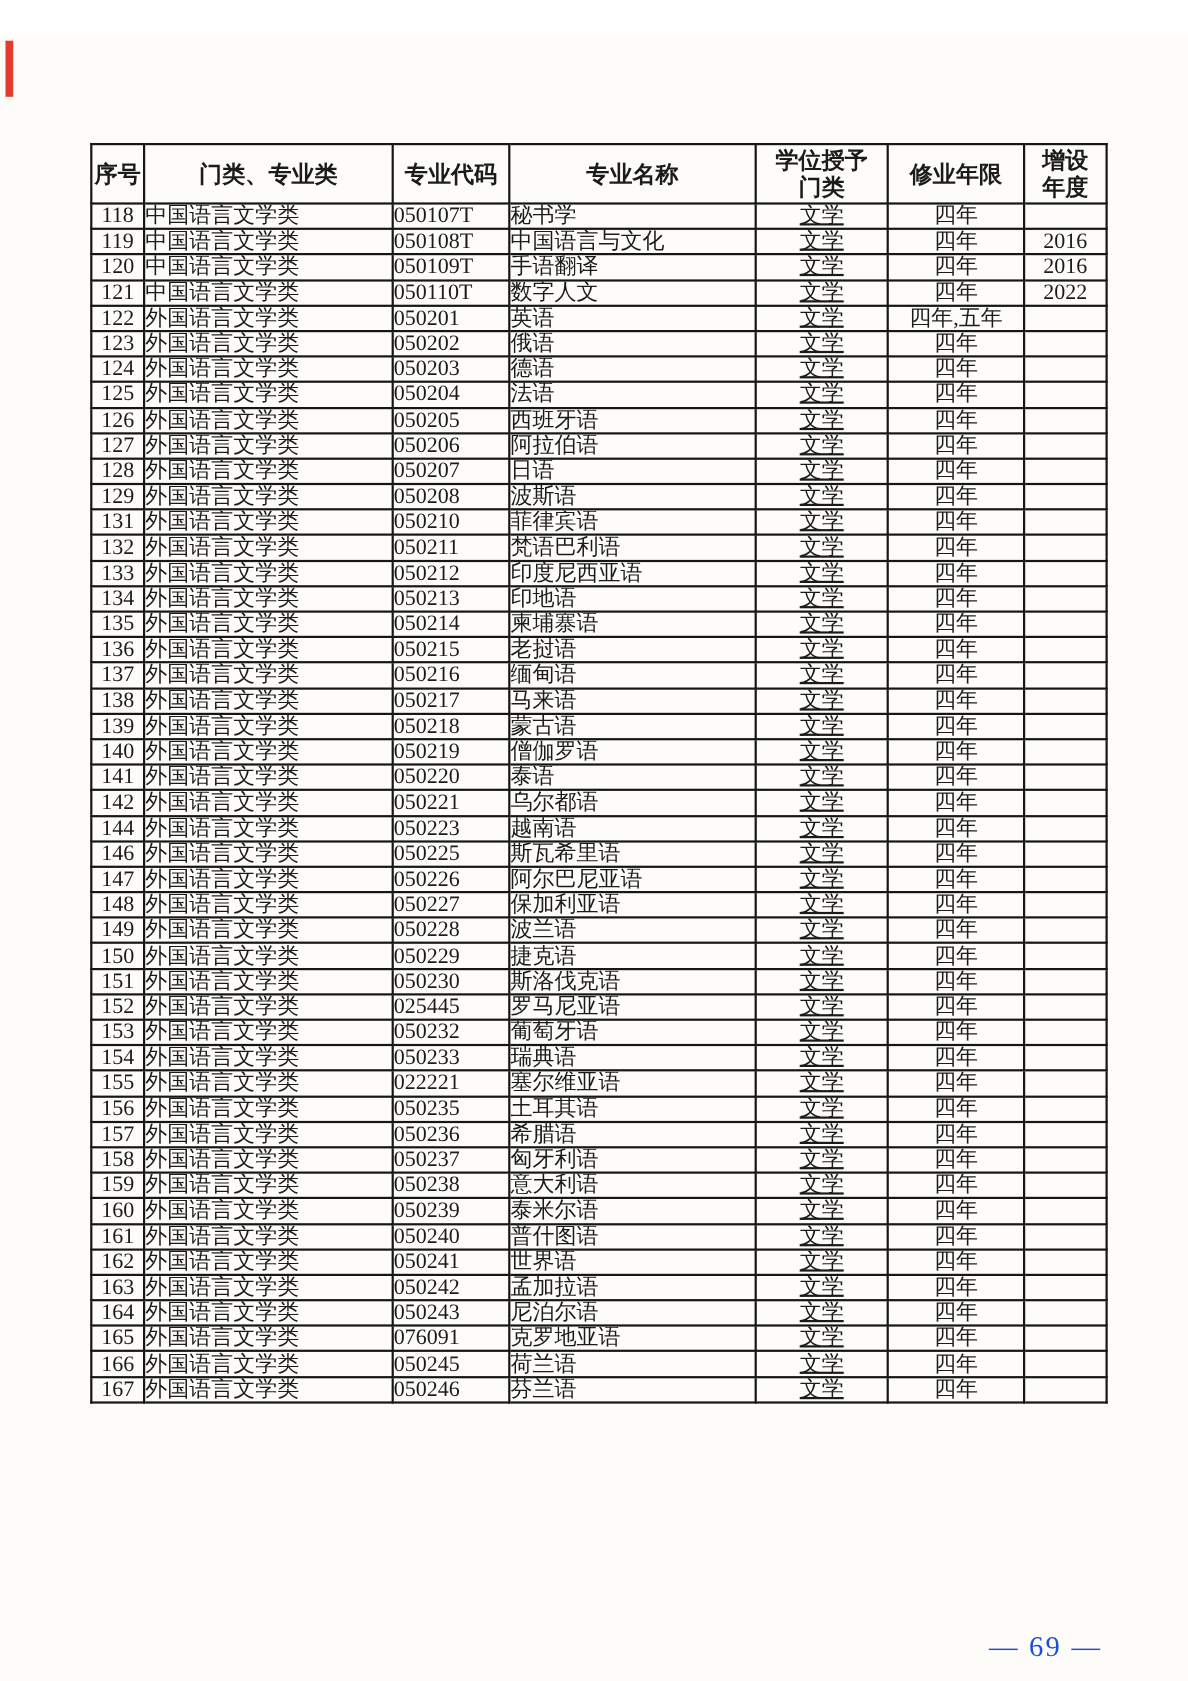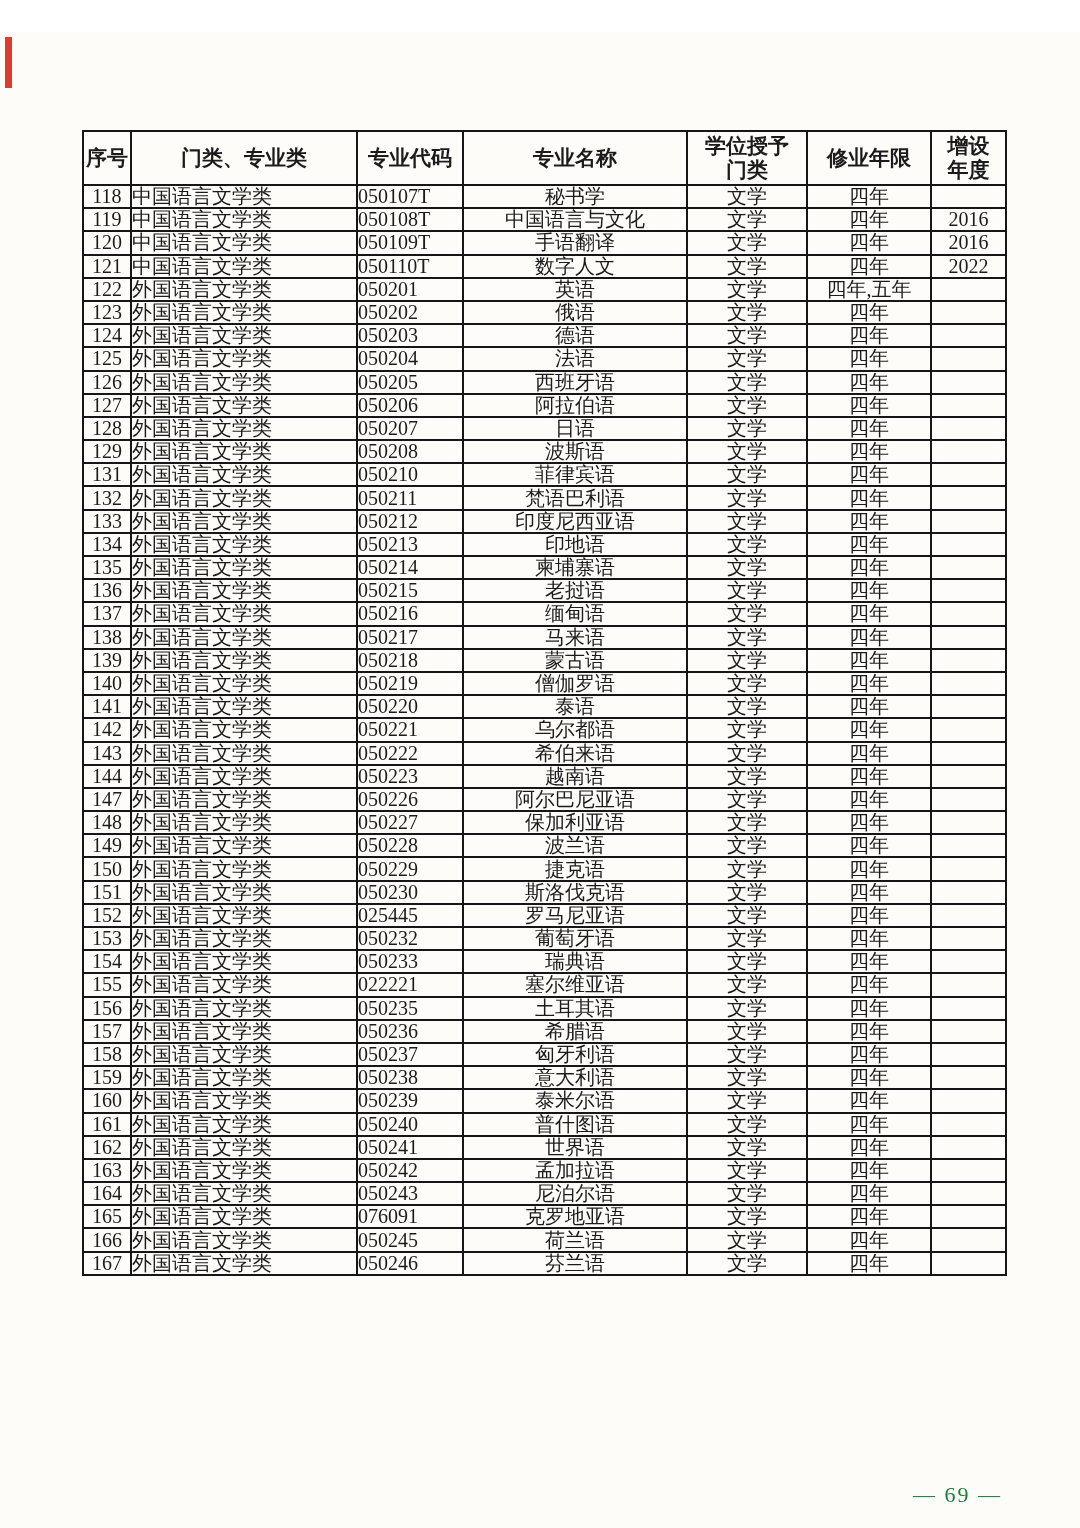--- a/index.html
+++ b/index.html
@@ -54,32 +54,32 @@
     height: 21.2px;
     font-size: 20px;
     line-height: 21px;
     vertical-align: middle;
     white-space: nowrap;
   }
 
   td.c-serial   { text-align: center; }
   td.c-category { text-align: left; padding-left: 6px; }
   td.c-code     { text-align: left; padding-left: 8px; }
-  td.c-name     { text-align: center; padding-left: 8px; }
-  td.c-degree   { text-align: center; }
+  td.c-name     { text-align: left; padding-left: 8px; }
+  td.c-degree   { text-align: center; text-decoration: underline; }
   td.c-duration { text-align: center; }
   td.c-year     { text-align: center; }
 
   .page-number {
     position: absolute;
     right: 78px;
     top: 1450px;
-    font-size: 22px;
+    font-size: 26px;
     letter-spacing: 2px;
-    color: #15803d;
+    color: #1d4ed8;
   }
 </style>
 </head>
 <body>
 
 <div class="page">
 
   <div class="red-mark" style="background: rgb(226, 59, 46);"></div>
 
   <table class="majors">
@@ -341,41 +341,41 @@
         <tr>
           <td class="c-serial">142</td>
           <td class="c-category">外国语言文学类</td>
           <td class="c-code">050221</td>
           <td class="c-name">乌尔都语</td>
           <td class="c-degree">文学</td>
           <td class="c-duration">四年</td>
           <td class="c-year"></td>
         </tr>
 
-        <tr>
-          <td class="c-serial">143</td>
-          <td class="c-category">外国语言文学类</td>
-          <td class="c-code">050222</td>
-          <td class="c-name">希伯来语</td>
-          <td class="c-degree">文学</td>
-          <td class="c-duration">四年</td>
-          <td class="c-year"></td>
-        </tr>
 
         <tr>
           <td class="c-serial">144</td>
           <td class="c-category">外国语言文学类</td>
           <td class="c-code">050223</td>
           <td class="c-name">越南语</td>
           <td class="c-degree">文学</td>
           <td class="c-duration">四年</td>
           <td class="c-year"></td>
         </tr>
 
 
+        <tr>
+          <td class="c-serial">146</td>
+          <td class="c-category">外国语言文学类</td>
+          <td class="c-code">050225</td>
+          <td class="c-name">斯瓦希里语</td>
+          <td class="c-degree">文学</td>
+          <td class="c-duration">四年</td>
+          <td class="c-year"></td>
+        </tr>
 
         <tr>
           <td class="c-serial">147</td>
           <td class="c-category">外国语言文学类</td>
           <td class="c-code">050226</td>
           <td class="c-name">阿尔巴尼亚语</td>
           <td class="c-degree">文学</td>
           <td class="c-duration">四年</td>
           <td class="c-year"></td>
         </tr>

